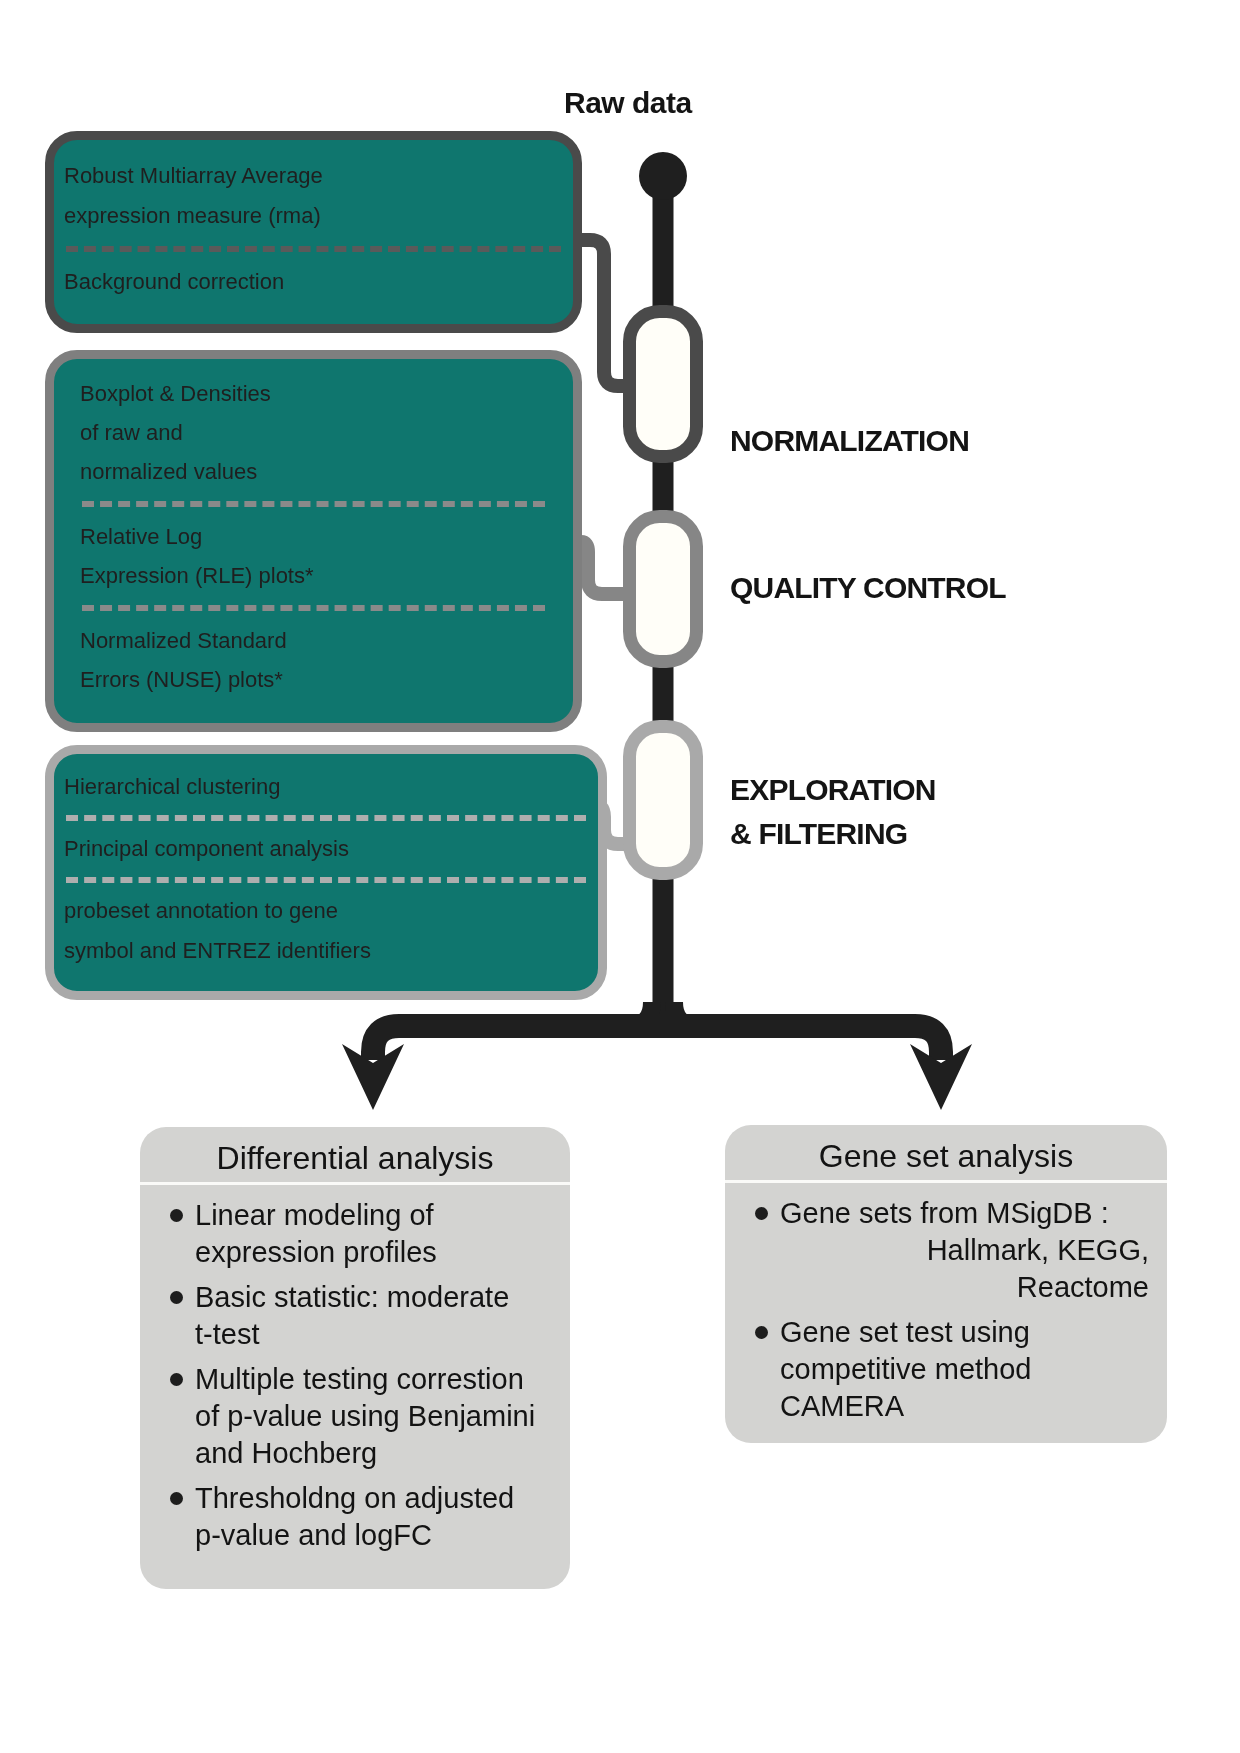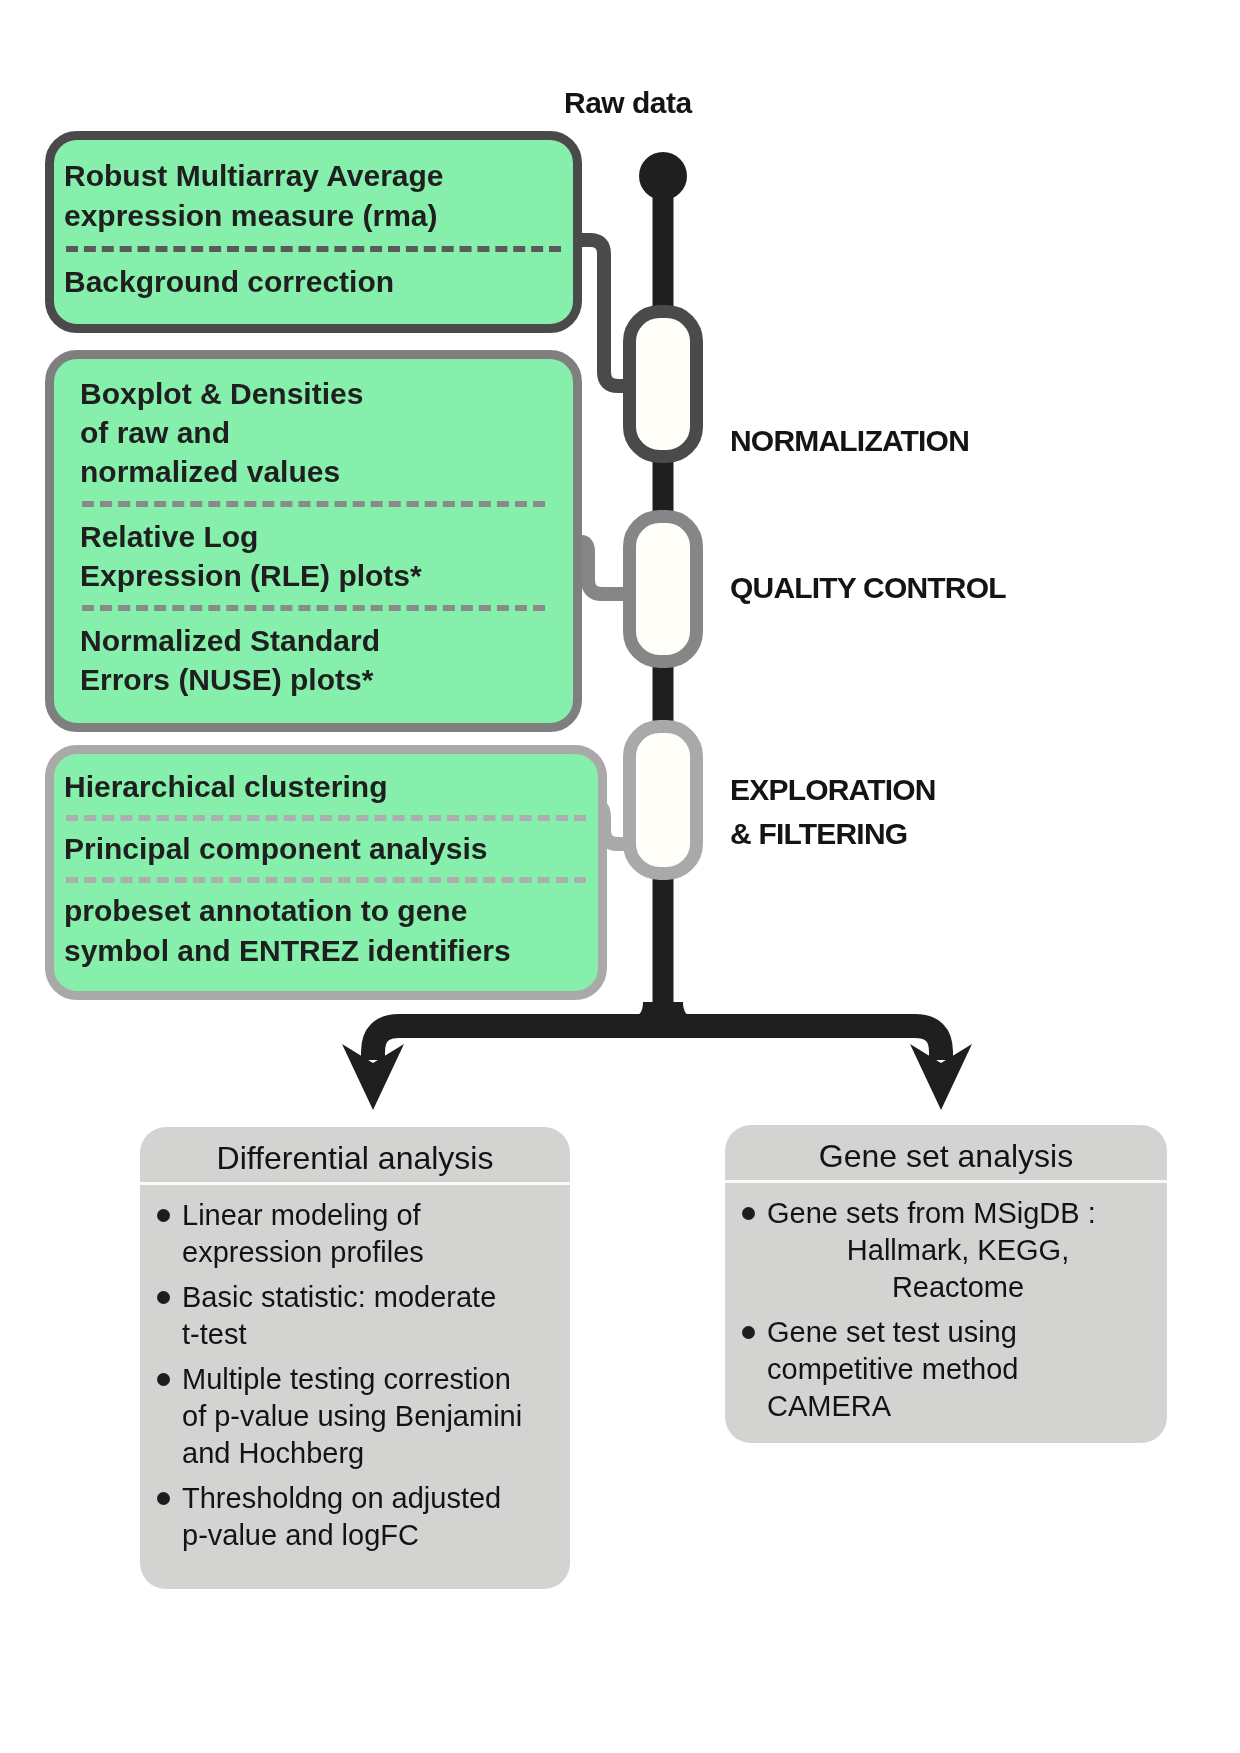--- a/index.html
+++ b/index.html
@@ -5,23 +5,23 @@
   html,body{margin:0;padding:0;background:#ffffff;}
   .canvas{position:relative;width:1240px;height:1753px;background:#ffffff;overflow:hidden;
           font-family:"Liberation Sans","DejaVu Sans",sans-serif;}
   svg.overlay{position:absolute;left:0;top:0;width:1240px;height:1753px;}
 
   
   #raw-label{position:absolute;left:564px;top:86px;font-size:30px;font-weight:bold;
              color:#141414;letter-spacing:-0.5px;}
 
   
-  .method-box{position:absolute;box-sizing:border-box;background:#86efac;
+  .method-box{position:absolute;box-sizing:border-box;background:#0f766e;
               border:9px solid #4a4a4a;border-radius:32px;
-              font-size:30px;line-height:40px;color:#1f1f1f;font-weight:bold;}
+              font-size:22px;line-height:40px;color:#1f1f1f;}
   #box1{left:45px;top:131px;width:537px;height:202px;border-color:#4a4a4a;padding:16px 10px;}
   #box2{left:45px;top:350px;width:537px;height:382px;border-color:#7f7f7f;padding:15px 26px;}
   #box3{left:45px;top:745px;width:562px;height:255px;border-color:#a9a9a9;padding:13px 10px;}
   .divider{border:0;border-top:6px dashed #8a8a8a;margin:10px 2px;height:0;}
   #box1 .divider{border-top-color:#5a5a5a;}
   #box2 .divider{border-top-color:#8a8a8a;}
   #box3 .divider{border-top-color:#aeaeae;margin:8px 2px;}
   #box2{line-height:39px;}
   #box3{line-height:40px;}
 
@@ -31,25 +31,25 @@
   #label1{left:730px;top:376px;line-height:34px;margin-top:48px;}
   #label2{left:730px;top:571px;line-height:34px;}
   #label3{left:730px;top:768px;line-height:44px;}
 
   
   .card{position:absolute;background:#d3d3d1;border-radius:26px;color:#131313;box-sizing:border-box;}
   #card-left{left:140px;top:1127px;width:430px;height:462px;}
   #card-right{left:725px;top:1125px;width:442px;height:318px;}
   .card-title{font-size:32px;line-height:40px;text-align:center;padding:11px 10px 4px;
               border-bottom:3px solid #fafaf8;}
-  .card ul{list-style:none;margin:12px 0 12px 0;padding:0 18px 0 17px;}
+  .card ul{list-style:none;margin:12px 0 12px 0;padding:0 18px 0 30px;}
   .card li{display:flex;margin-bottom:8px;font-size:29px;line-height:37px;}
   .dot{flex:none;width:13px;height:13px;border-radius:50%;background:#1d1d1d;margin:12px 12px 0 0;}
   .lines{flex:1;min-width:0;}
-  .line.center{text-align:center;}
+  .line.center{text-align:right;}
 </style>
 </head>
 <body>
 
 <div class="canvas">
 
   <svg class="overlay" viewBox="0 0 1240 1753">
 
     <path d="M581 240 L590 240 Q604 240 604 254 L604 372 Q604 386 618 386 L628 386" fill="none" stroke="#4a4a4a" stroke-width="14"></path>
     <path d="M581 542 Q588 542 588 552 L588 580 Q588 594 602 594 L628 594" fill="none" stroke="#868686" stroke-width="14"></path>

